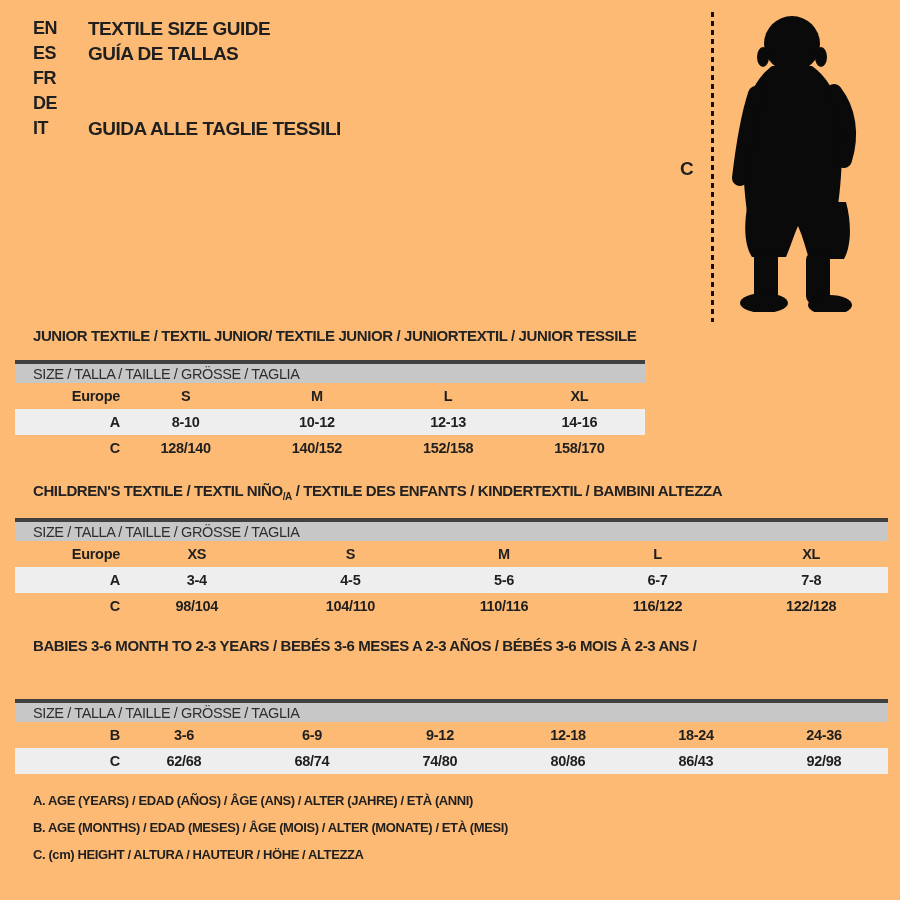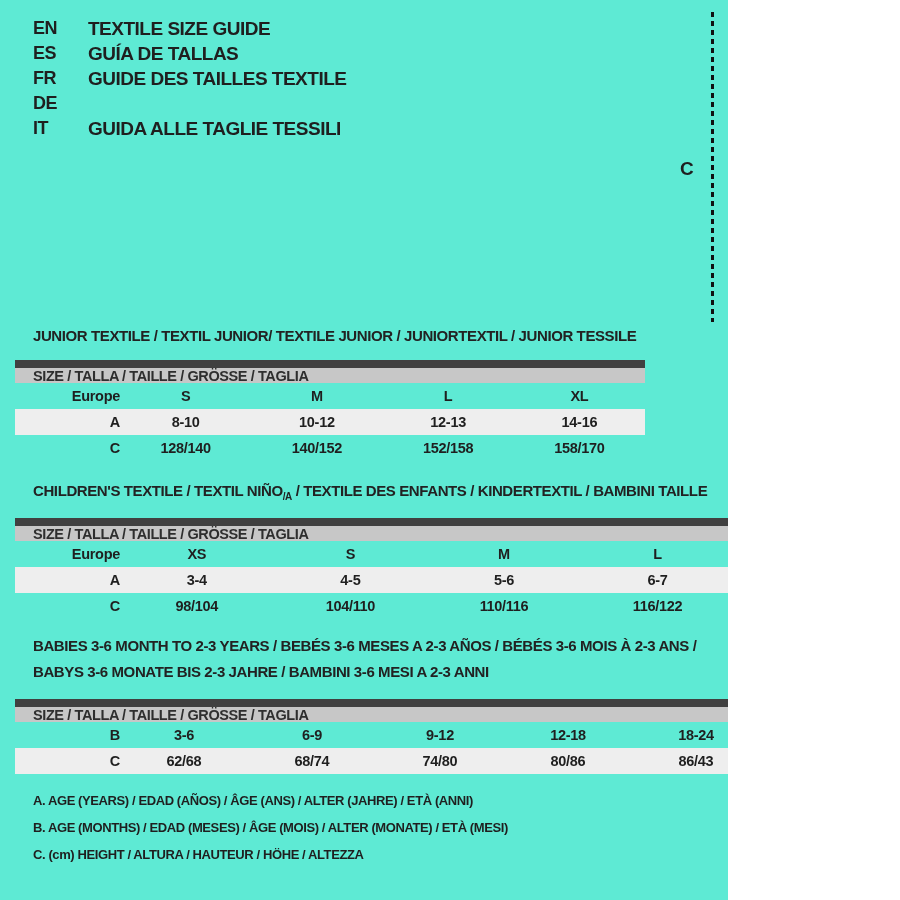--- a/index.html
+++ b/index.html
@@ -1,18 +1,18 @@
 <!DOCTYPE html>
 <html><head>
 <meta charset="utf-8">
 <style>
   html, body { margin: 0; padding: 0; background: #ffffff; }
   .canvas {
-    position: relative; width: 728px; height: 900px;
-    background: #5eead4; overflow: hidden;
+    position: relative; width: 900px; height: 900px;
+    background: #fdba74; overflow: hidden;
     font-family: "Liberation Sans", sans-serif;
     color: #1f1f1f;
     -webkit-font-smoothing: antialiased;
   }
   
   .lang-block { position: absolute; left: 33px; top: 16px; }
   .lang-row { display: flex; height: 25px; align-items: center; }
   .lang-code { width: 55px; font-size: 18px; font-weight: 700; letter-spacing: -0.5px; }
   .lang-label { font-size: 19px; font-weight: 700; letter-spacing: -0.5px; white-space: nowrap; }
 
@@ -29,23 +29,23 @@
   .sec-title {
     position: absolute; left: 33px; font-size: 15px; font-weight: 700;
     letter-spacing: -0.4px; white-space: nowrap; color: #222;
   }
   .sec-title sub { font-size: 10px; }
 
   
   .stable { position: absolute; left: 15px; }
   .size-bar {
     box-sizing: border-box; height: 23px; background: #c7c7c7;
-    border-top: 8px solid #404040;
+    border-top: 4px solid #404040;
     display: flex; align-items: center; padding-left: 18px;
-    font-size: 14.5px; font-weight: 700; letter-spacing: -0.4px; color: #2e2e2e;
+    font-size: 14.5px; font-weight: 400; letter-spacing: -0.4px; color: #2e2e2e;
   }
   .trow { display: grid; height: 26px; align-items: center; font-size: 14.5px; font-weight: 700; letter-spacing: -0.3px; }
   .trow.alt { background: #eeeeee; }
   .junior .trow { grid-template-columns: 105px repeat(4, 1fr); }
   .children .trow { grid-template-columns: 105px repeat(5, 1fr); }
   .babies .trow { grid-template-columns: 105px repeat(6, 1fr); }
   .rlabel { padding-left: 18px; text-align: right; }
   .cell { text-align: center; }
 
   
@@ -61,21 +61,20 @@
     <div class="lang-row">
       <span class="lang-code">EN</span>
       <span class="lang-label">TEXTILE SIZE GUIDE</span>
     </div>
     <div class="lang-row">
       <span class="lang-code">ES</span>
       <span class="lang-label">GUÍA DE TALLAS</span>
     </div>
     <div class="lang-row">
       <span class="lang-code">FR</span>
-      <span class="lang-label">GUIDE DES TAILLES TEXTILE</span>
     </div>
     <div class="lang-row">
       <span class="lang-code">DE</span>
     </div>
     <div class="lang-row">
       <span class="lang-code">IT</span>
       <span class="lang-label">GUIDA ALLE TAGLIE TESSILI</span>
     </div>
   </div>
 
@@ -118,21 +117,21 @@
     </div>
     <div class="trow">
       <span class="rlabel">C</span>
       <span class="cell">128/140</span>
       <span class="cell">140/152</span>
       <span class="cell">152/158</span>
       <span class="cell">158/170</span>
     </div>
   </div>
 
-  <div class="sec-title" style="top:482px;"><span>CHILDREN'S TEXTILE / TEXTIL NIÑO</span><sub>/A</sub><span> / TEXTILE DES ENFANTS / KINDERTEXTIL / BAMBINI TAILLE</span></div>
+  <div class="sec-title" style="top:482px;"><span>CHILDREN'S TEXTILE / TEXTIL NIÑO</span><sub>/A</sub><span> / TEXTILE DES ENFANTS / KINDERTEXTIL / BAMBINI ALTEZZA</span></div>
   <div class="stable children" style="top:518px; width:873px;">
     <div class="size-bar">SIZE / TALLA / TAILLE / GRÖSSE / TAGLIA</div>
     <div class="trow">
       <span class="rlabel">Europe</span>
       <span class="cell">XS</span>
       <span class="cell">S</span>
       <span class="cell">M</span>
       <span class="cell">L</span>
       <span class="cell">XL</span>
     </div>
@@ -148,21 +147,20 @@
       <span class="rlabel">C</span>
       <span class="cell">98/104</span>
       <span class="cell">104/110</span>
       <span class="cell">110/116</span>
       <span class="cell">116/122</span>
       <span class="cell">122/128</span>
     </div>
   </div>
 
   <div class="sec-title" style="top:637px;">BABIES 3-6 MONTH TO 2-3 YEARS / BEBÉS 3-6 MESES A 2-3 AÑOS / BÉBÉS 3-6 MOIS À 2-3 ANS /</div>
-  <div class="sec-title" style="top:663px;">BABYS 3-6 MONATE BIS 2-3 JAHRE / BAMBINI 3-6 MESI A 2-3 ANNI</div>
   <div class="stable babies" style="top:699px; width:873px;">
     <div class="size-bar">SIZE / TALLA / TAILLE / GRÖSSE / TAGLIA</div>
     <div class="trow">
       <span class="rlabel">B</span>
       <span class="cell">3-6</span>
       <span class="cell">6-9</span>
       <span class="cell">9-12</span>
       <span class="cell">12-18</span>
       <span class="cell">18-24</span>
       <span class="cell">24-36</span>

